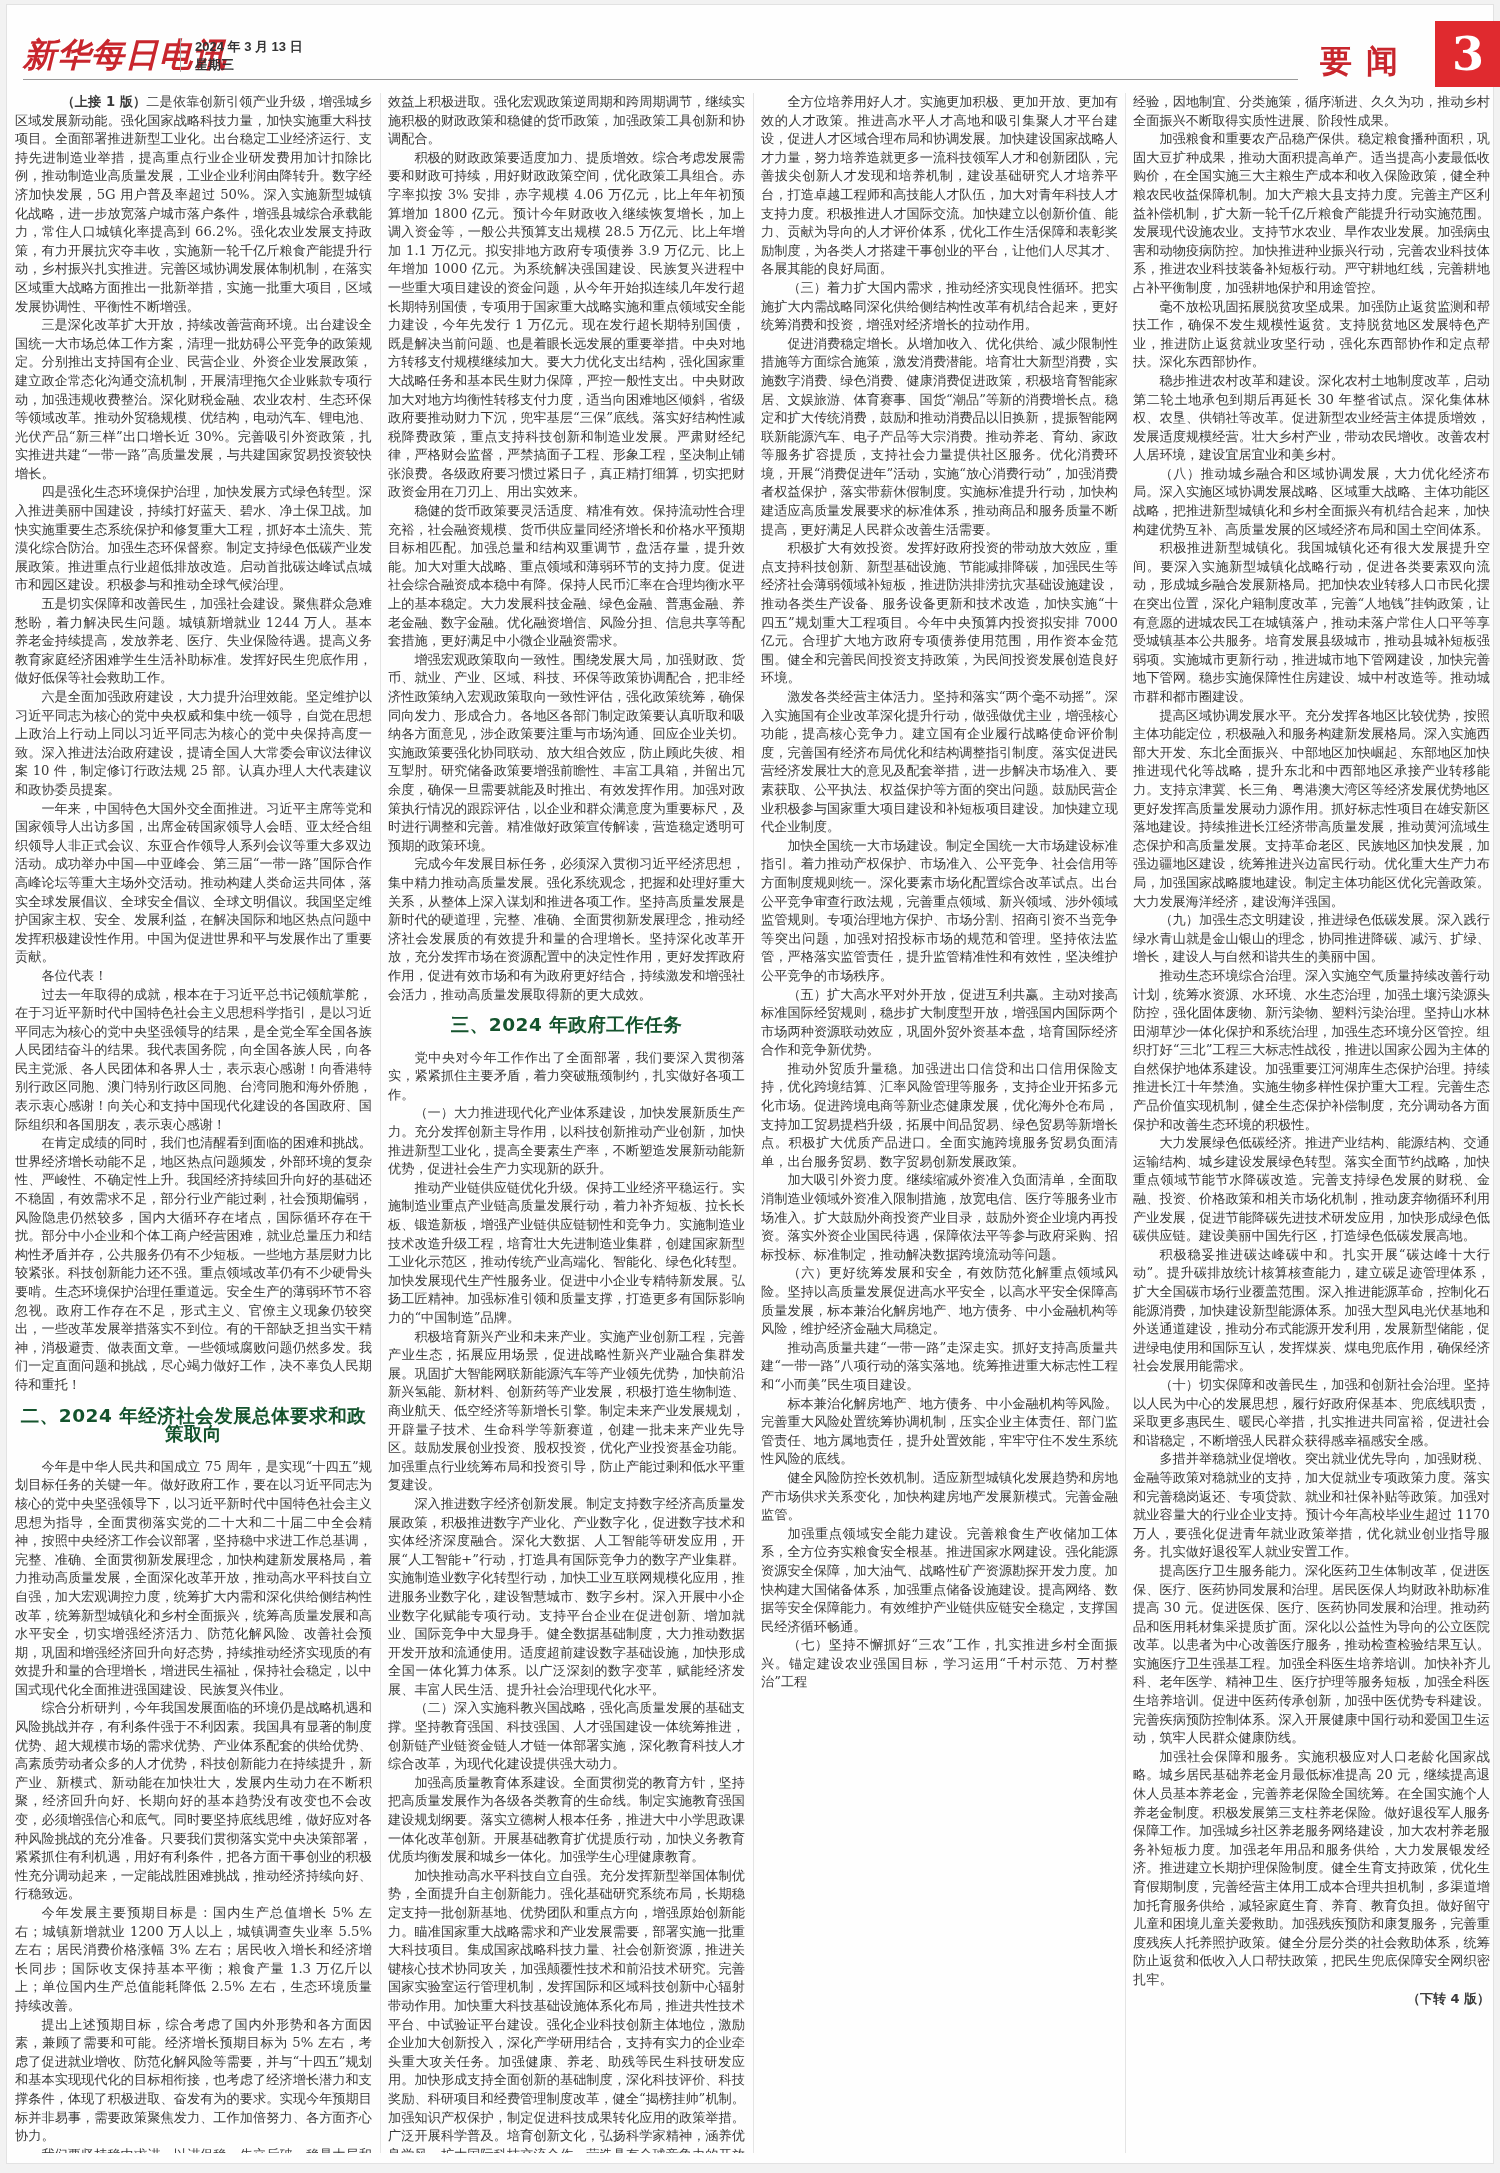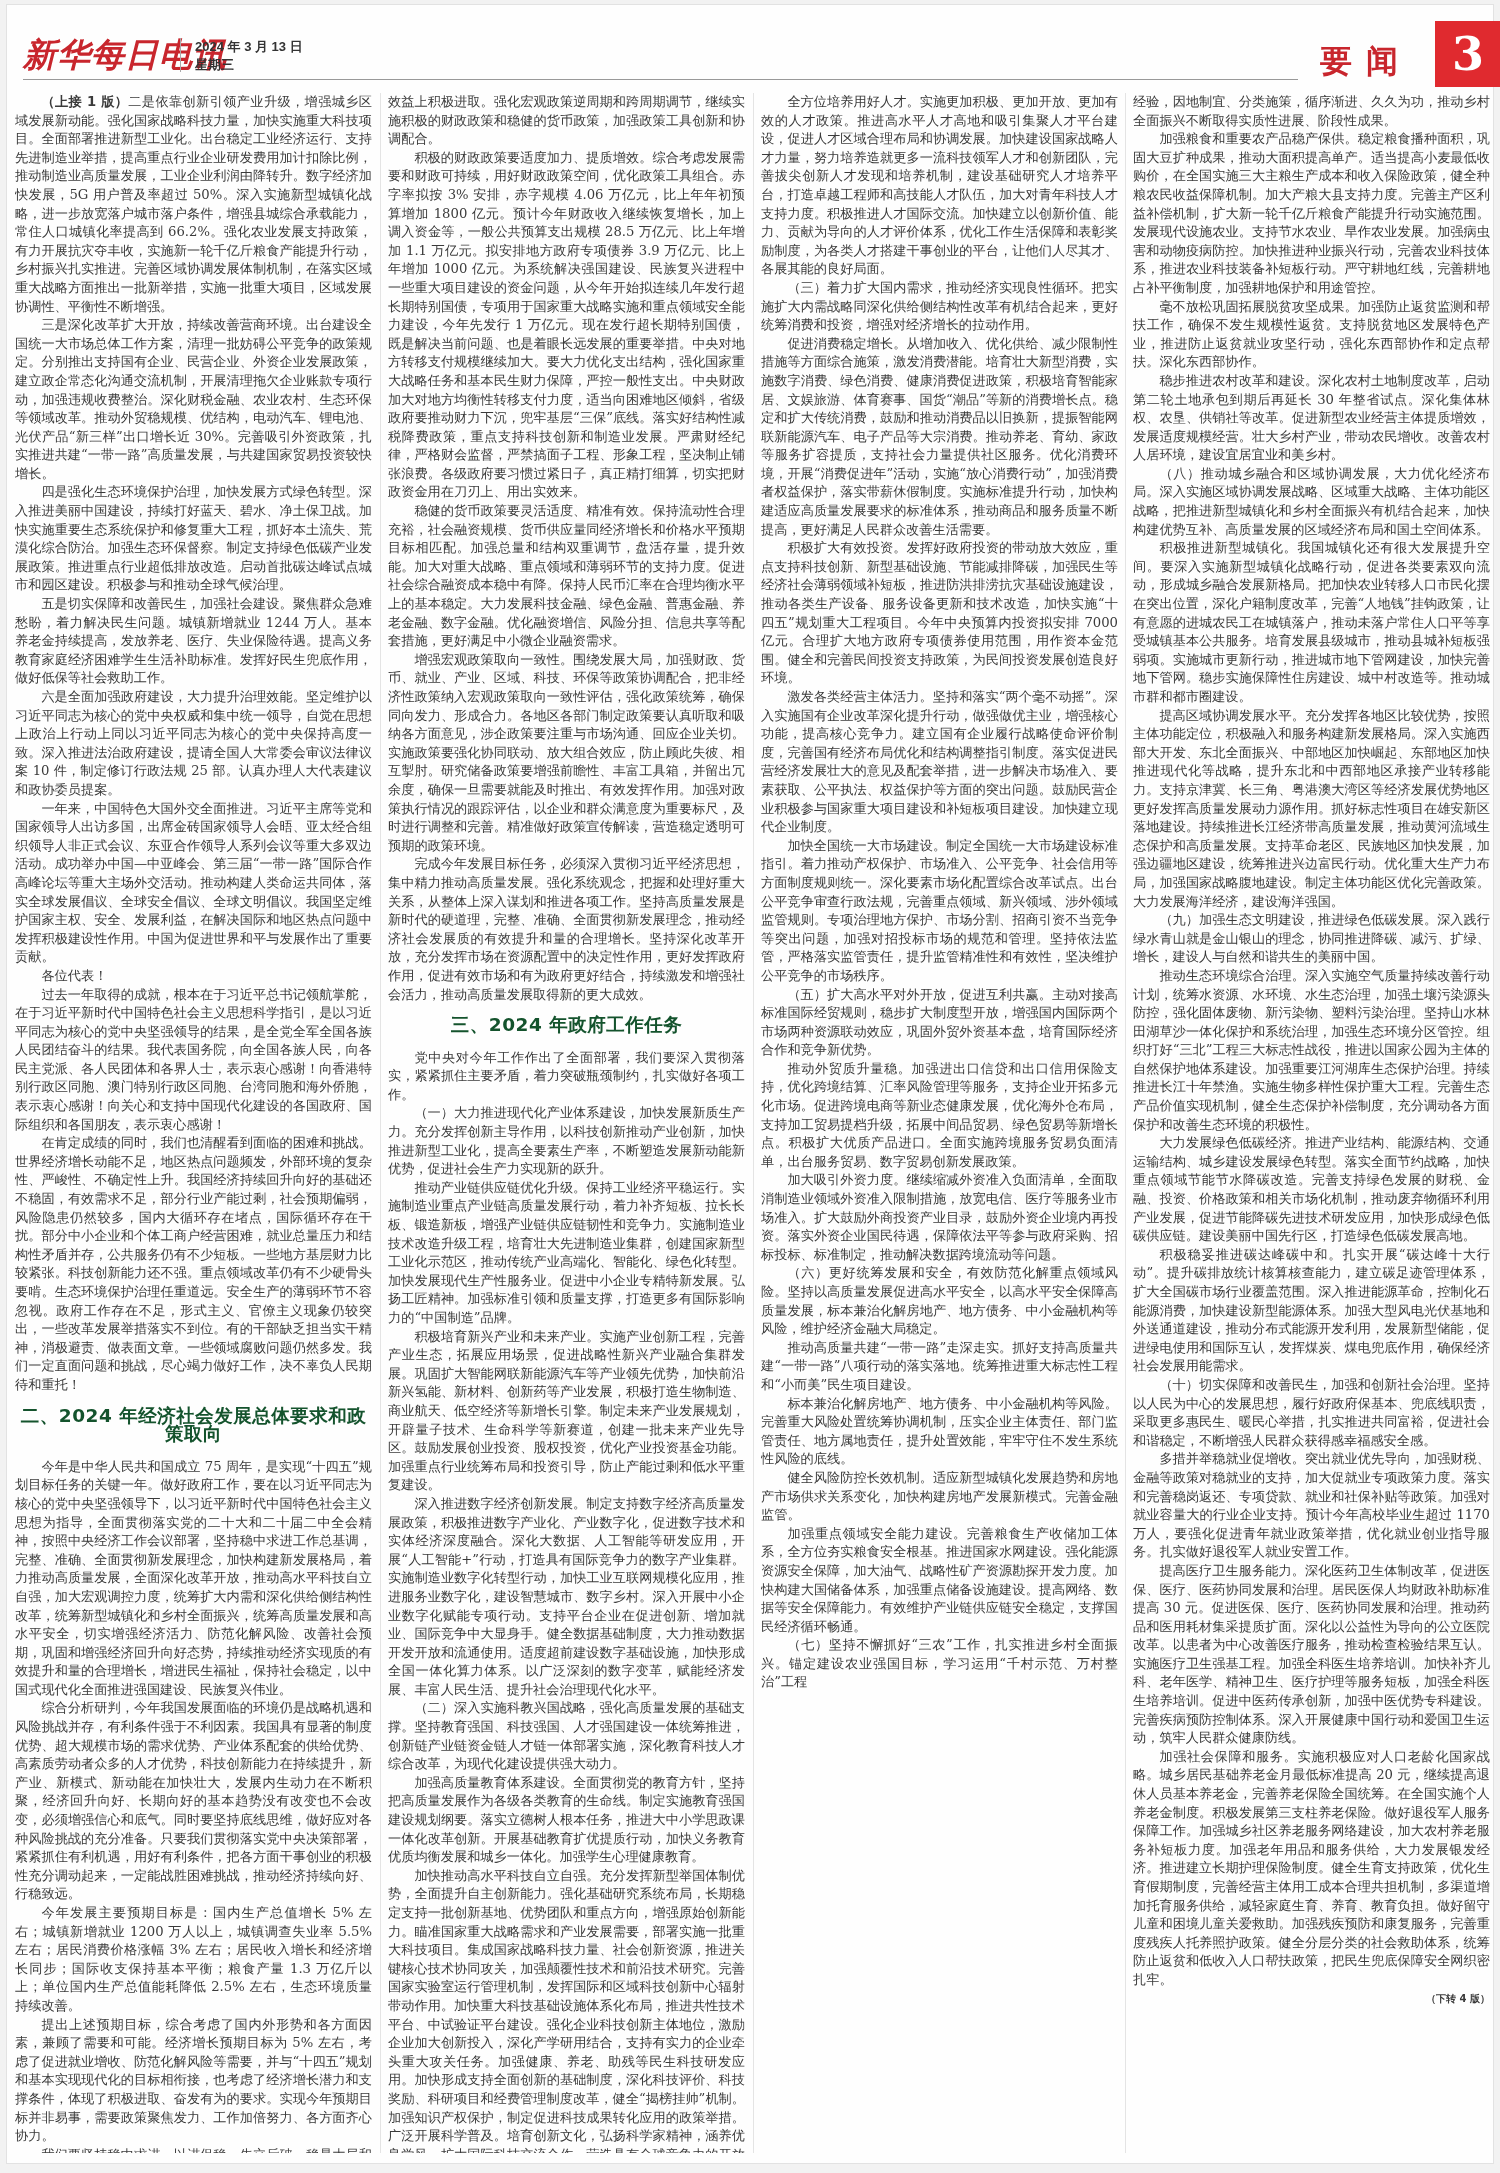--- a/index.html
+++ b/index.html
@@ -32,26 +32,26 @@
     position: absolute; top: 0; width: 357px; height: 2060px; overflow: hidden;
     font-size: 13.2px; line-height: 18.6px; text-align: justify; color: #3a3a3a;
   }
   .col-1 { left: 0; }
   .col-2 { left: 373px; }
   .col-3 { left: 746px; }
   .col-4 { left: 1118px; }
   .col-sep { position: absolute; top: 0; width: 1px; height: 2060px; background: #e4e4e4; }
   .col p { text-indent: 2em; margin: 0; }
   .col p.noindent { text-indent: 0; }
-  .col p .lead { font-family: "DejaVu Sans", sans-serif; font-weight: bold; }
+  .col p .lead { font-family: "DejaVu Sans", sans-serif; font-weight: bold; margin-left: 20px; }
   .section-heading {
     font-family: "DejaVu Sans", sans-serif; font-weight: bold; font-size: 18.5px;
     text-align: center; color: #14532d; margin: 12px 0 14px 0; text-indent: 0; letter-spacing: 0.5px;
   }
-  .continued { text-align: right; font-family: "DejaVu Sans", sans-serif; font-weight: bold; font-size: 10px; }
+  .continued { text-align: right; font-family: "DejaVu Sans", sans-serif; font-weight: bold; font-size: 13px; }
 </style>
 </head>
 <body>
 
 <div class="page">
 
   <div class="header">
     <div class="masthead">新华每日电讯</div>
     <div class="masthead-divider"></div>
     <div class="date-block">

